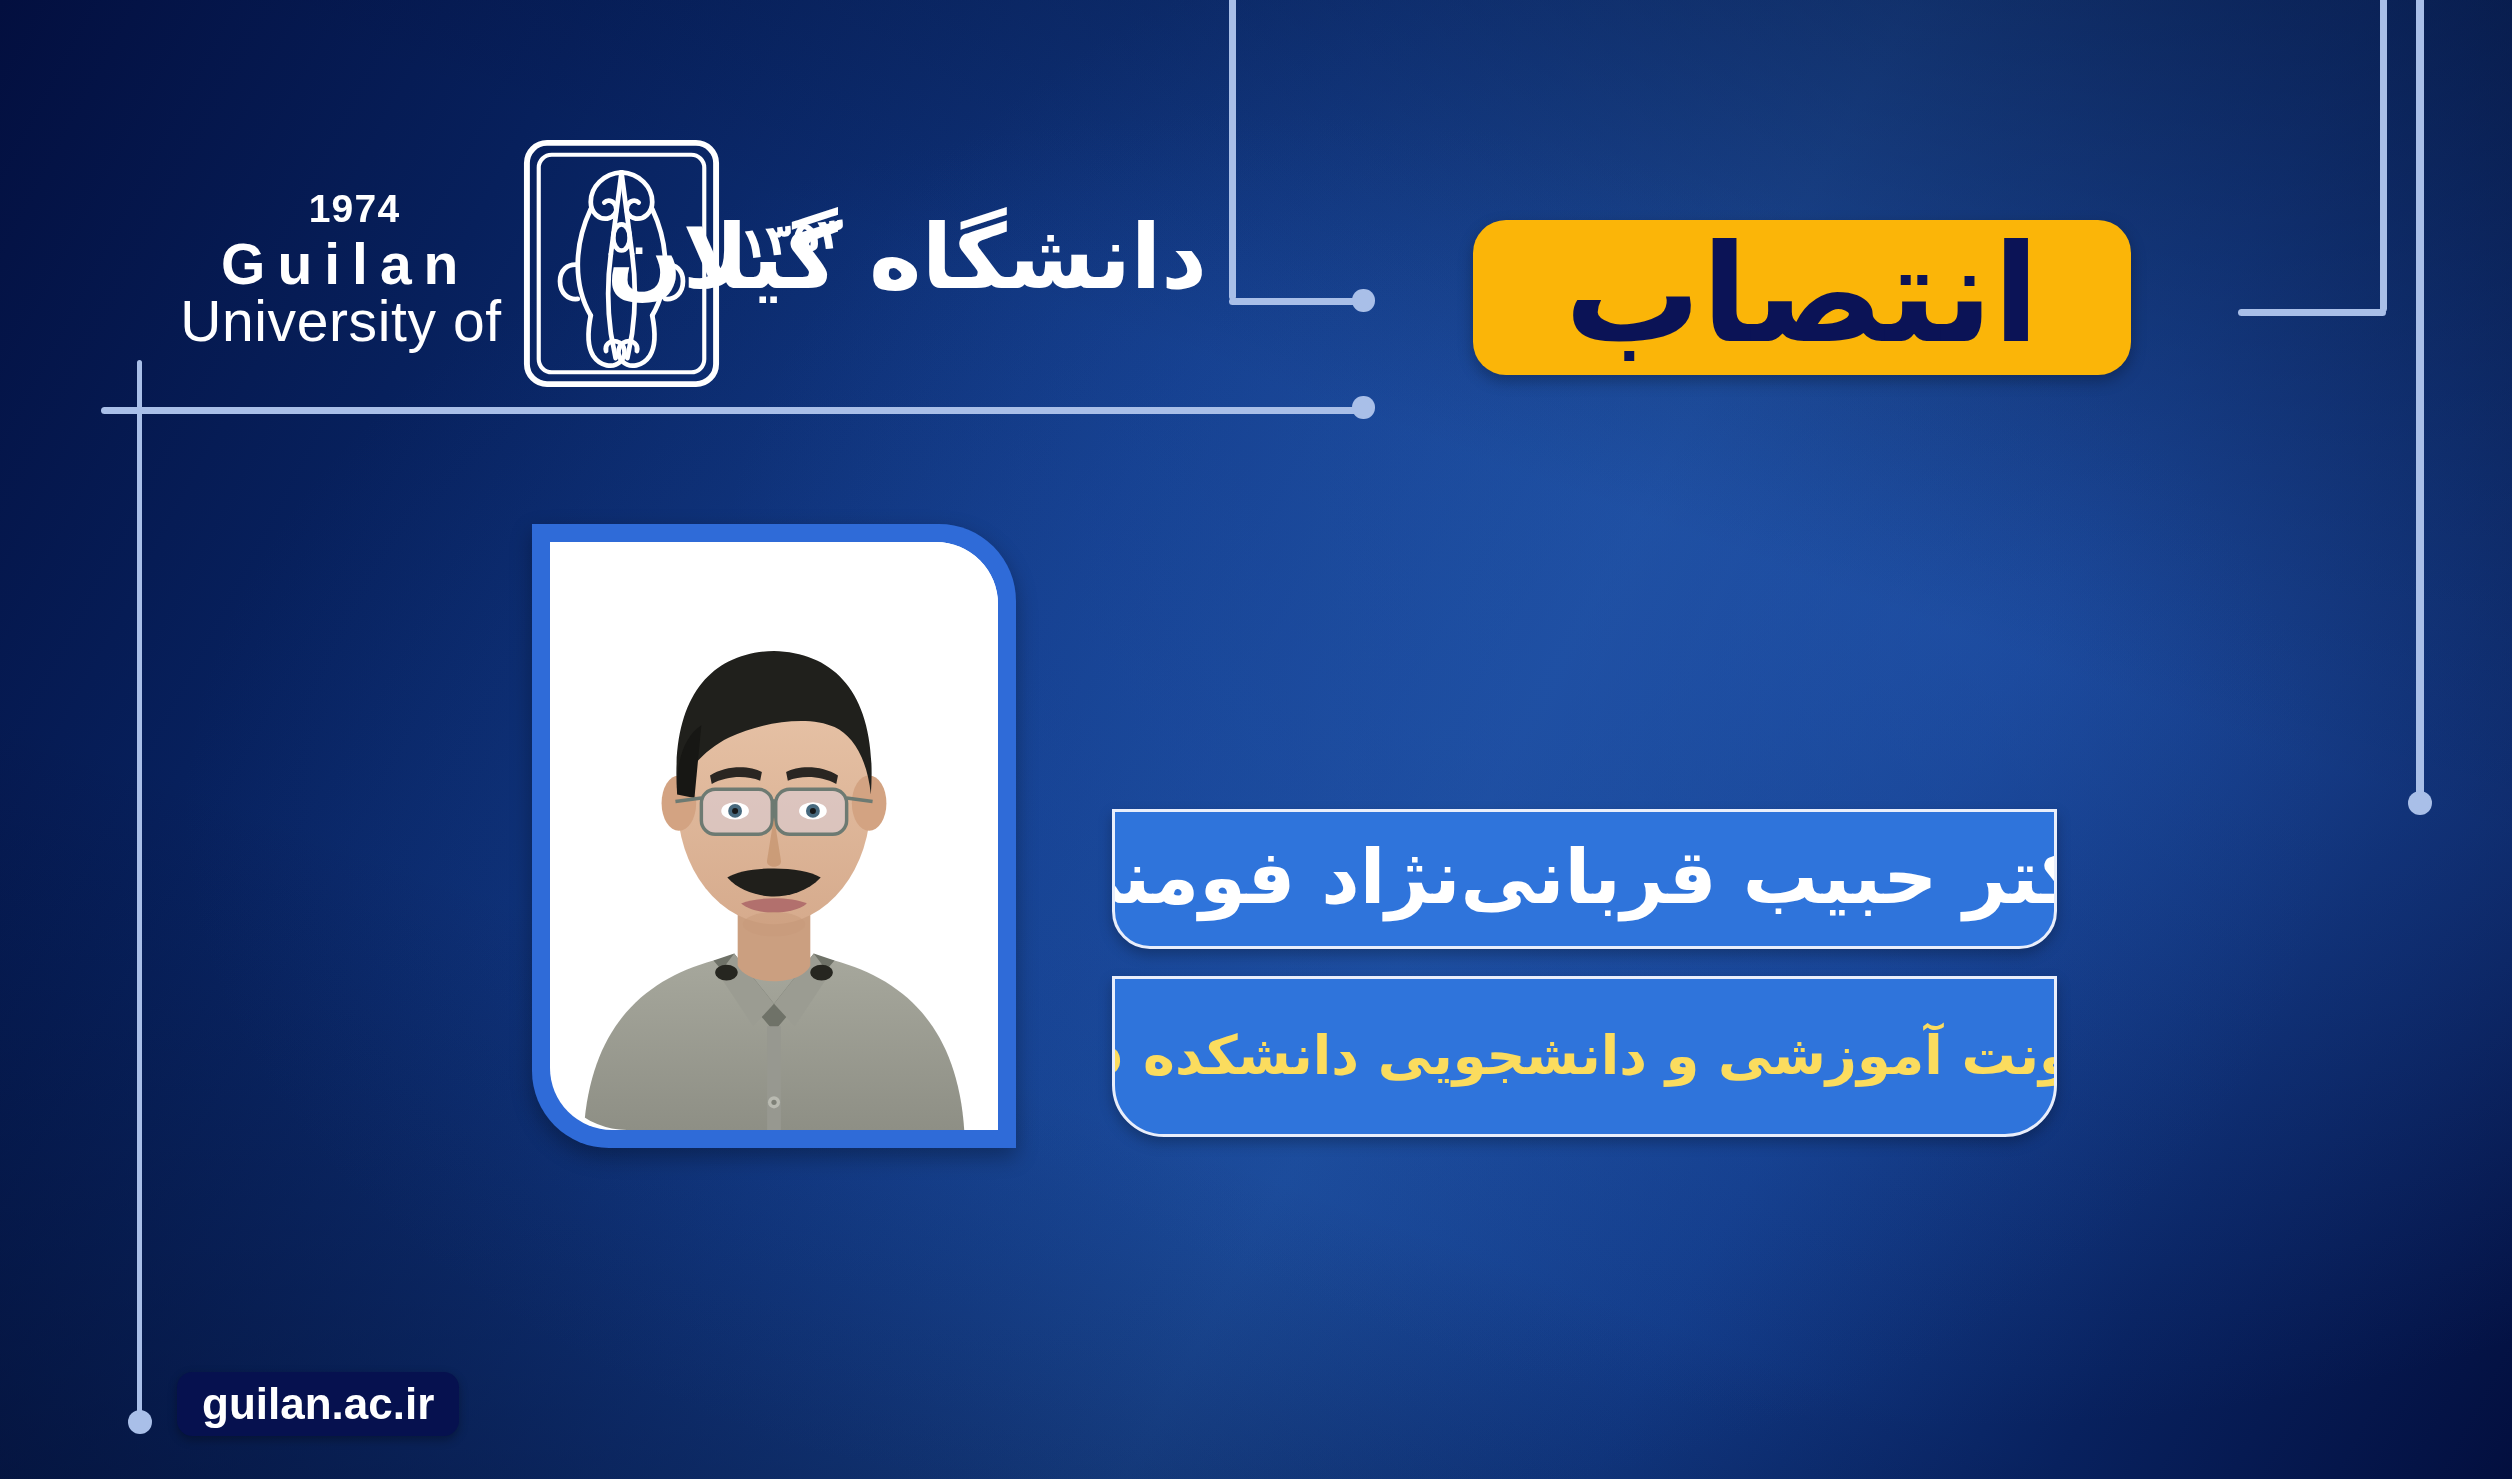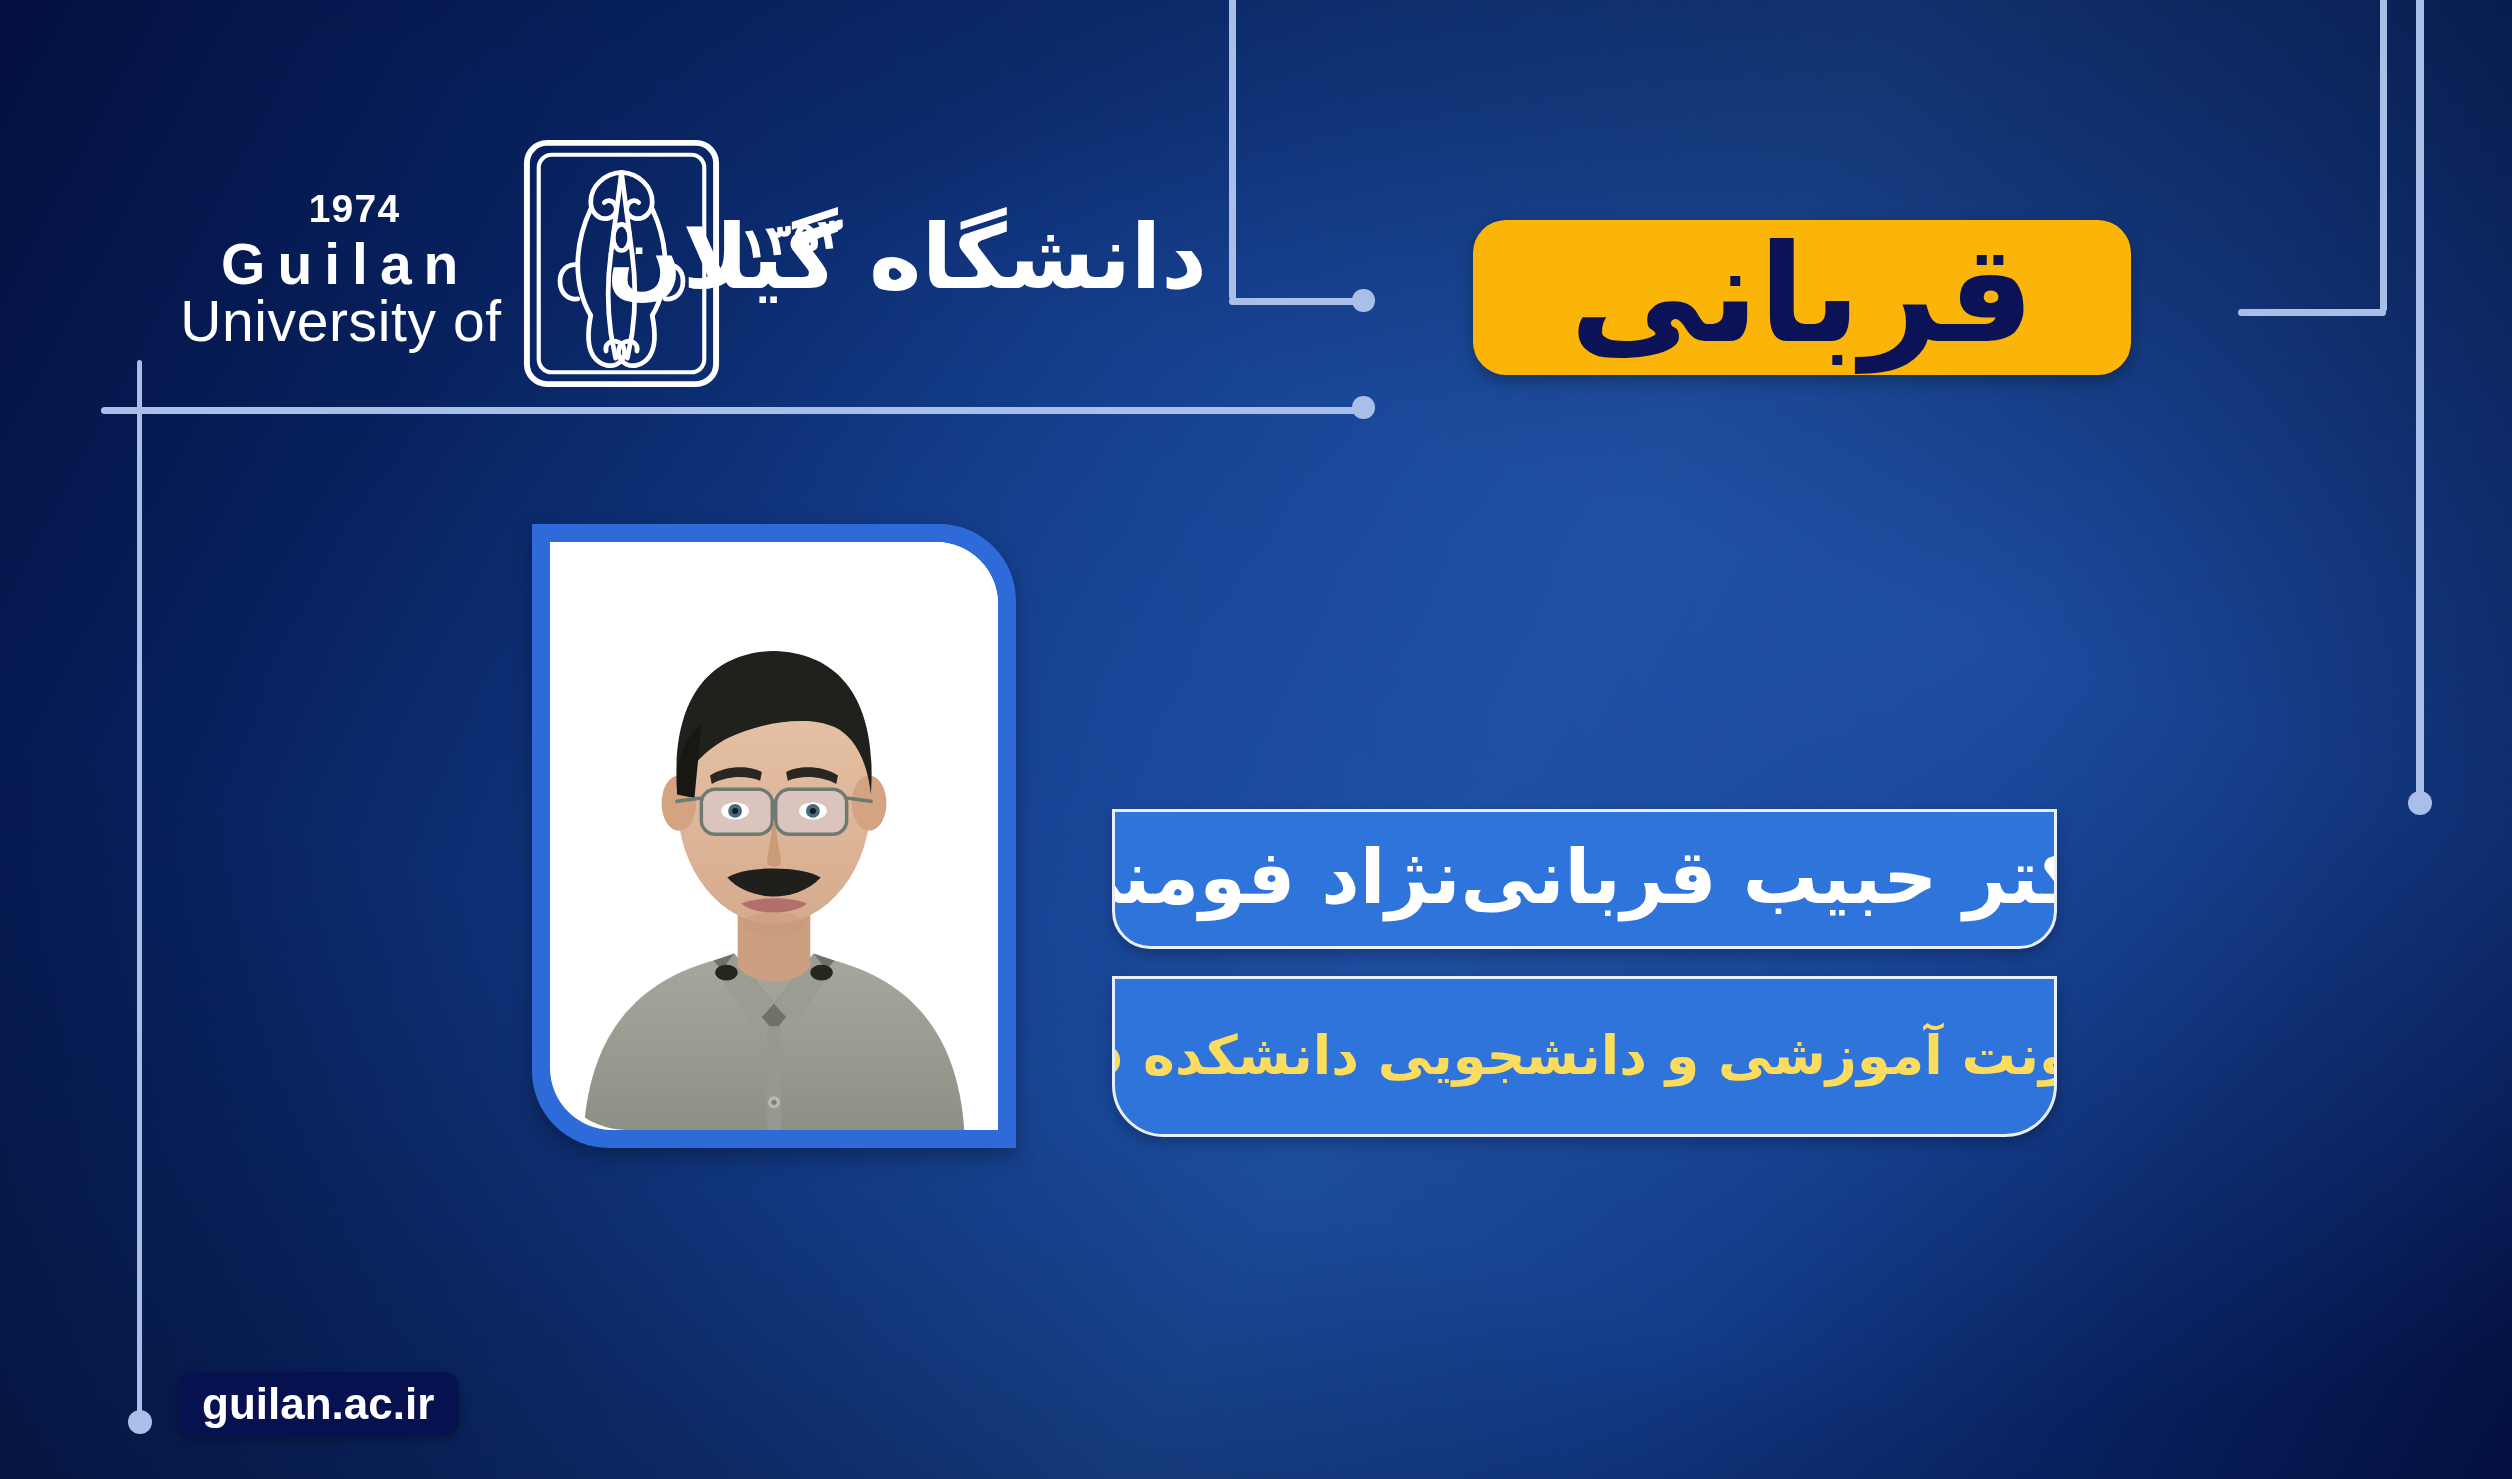--- a/index.html
+++ b/index.html
@@ -280,21 +280,21 @@
     </svg>
 
     <div id="logo-fa-year">۱۳۵۳</div>
 
     <div id="logo-fa-name" style="color:#ffffff; font-size:89px; font-weight:700; direction:rtl;
                 text-align:right; line-height:1; padding-top:65px;
                 font-family:'DejaVu Sans', sans-serif; white-space:nowrap;">دانشگاه گیلان</div>
   </div>
 
   <div id="headline-badge">
-    <span id="headline-text">قربانی</span>
+    <span id="headline-text">انتصاب</span>
   </div>
 
   <div id="portrait-frame">
     <div id="portrait-photo">
       <svg id="portrait-svg" viewBox="0 0 520 680" preserveAspectRatio="xMidYMax slice" aria-hidden="true">
         <defs>
           <linearGradient id="shirtG" x1="0" y1="0" x2="0" y2="1">
             <stop offset="0%" stop-color="#a6a79c"></stop>
             <stop offset="100%" stop-color="#8e8f85"></stop>
           </linearGradient>

